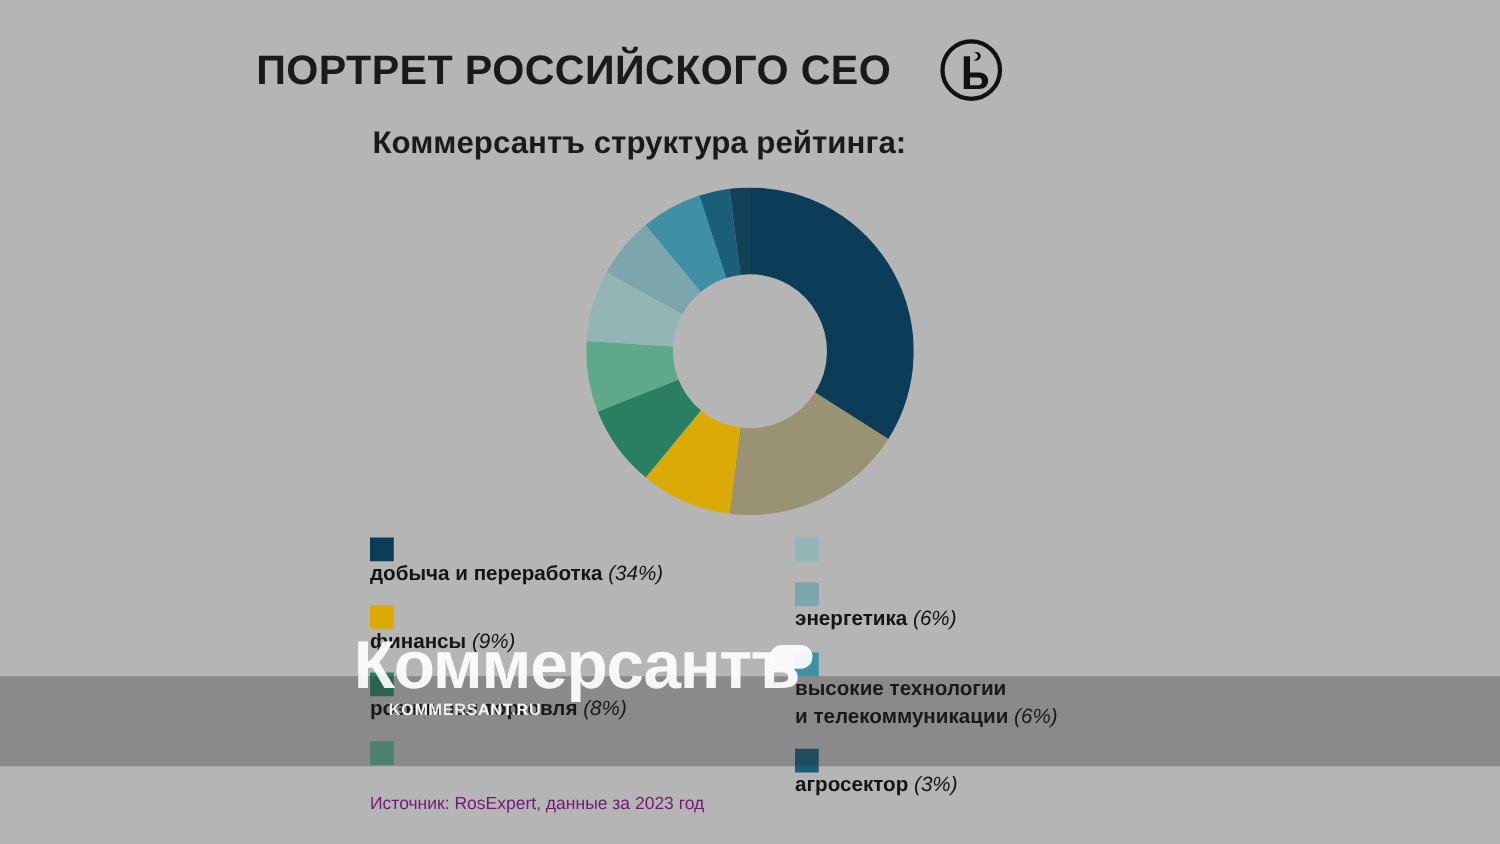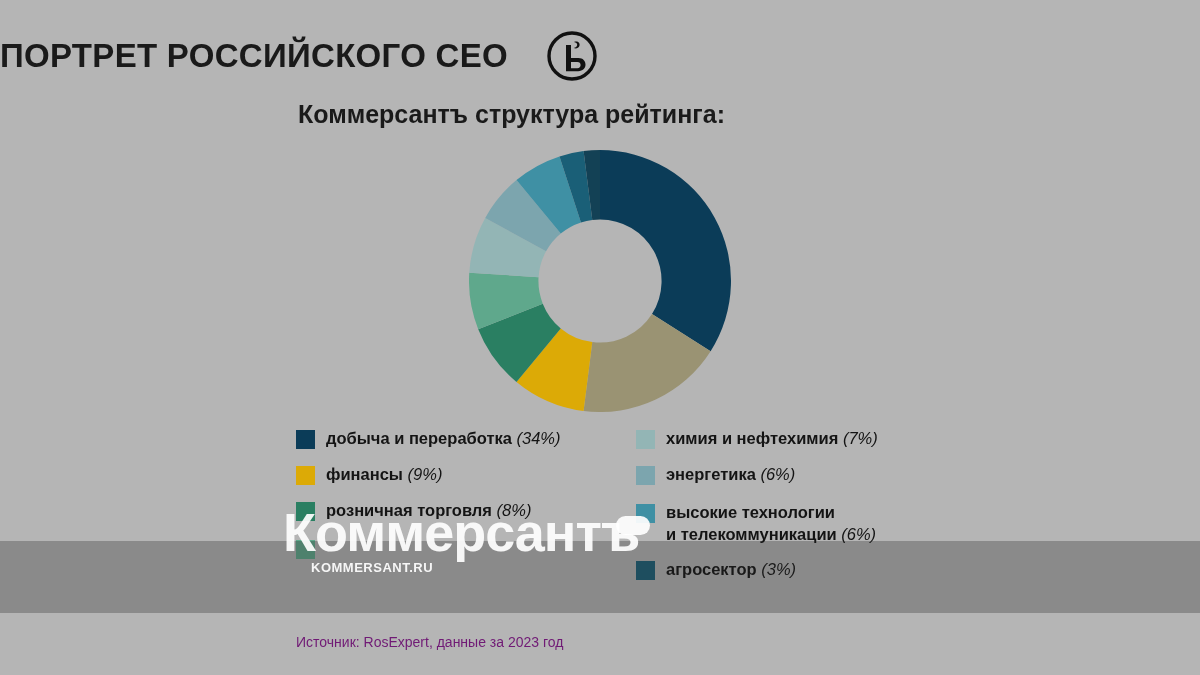--- a/index.html
+++ b/index.html
@@ -7,21 +7,21 @@
   body {
     background:#b5b5b5;
     font-family:"Liberation Sans", sans-serif;
     position:relative;
     overflow:hidden;
   }
 
   
   #header {
     position:absolute; left:0; top:30px; width:1008px;
-    display:flex; align-items:center; justify-content:flex-start; gap:38px;
+    display:flex; align-items:center; justify-content:center; gap:38px;
   }
   #title {
     font-size:33px; font-weight:bold; color:#1a1a1a;
     letter-spacing:.3px; white-space:nowrap;
   }
   #logo { width:52px; height:52px; flex:0 0 auto; }
 
   #subtitle {
     position:absolute; left:298px; top:100px;
     font-size:25px; font-weight:bold; color:#1a1a1a;
@@ -32,21 +32,21 @@
   #donut { display:block; }
 
   
   #legend {
     position:absolute; left:296px; top:428px; width:640px;
     display:flex; gap:40px;
   }
   .legend-col { width:330px; }
   .legend-row {
     display:flex; align-items:flex-start;
-    margin-bottom:11px; min-height:25px;
+    margin-bottom:11px; min-height:25px;flex-direction:column;
   }
   .legend-row.two-line { margin-bottom:13px;margin-top:13px; }
   .swatch {
     width:19px; height:19px; flex:0 0 auto;
     margin-right:11px; margin-top:2px;
   }
   .legend-text {
     font-size:16.5px; font-weight:bold; color:#141414;
     line-height:1.32; white-space:nowrap;
   }
@@ -134,21 +134,20 @@
         <span class="swatch" style="background: rgb(42, 127, 98);"></span>
         <span class="legend-text">розничная торговля <span class="pct">(8%)</span></span>
       </div>
       <div class="legend-row two-line">
         <span class="swatch" style="background: rgb(95, 168, 140);"></span>
       </div>
     </div>
   <div class="legend-col" id="legend-right">
       <div class="legend-row">
         <span class="swatch" style="background: rgb(147, 181, 181);"></span>
-        <span class="legend-text">химия и нефтехимия <span class="pct">(7%)</span></span>
       </div>
       <div class="legend-row">
         <span class="swatch" style="background: rgb(124, 165, 174);"></span>
         <span class="legend-text">энергетика <span class="pct">(6%)</span></span>
       </div>
       <div class="legend-row two-line">
         <span class="swatch" style="background: rgb(63, 144, 164);"></span>
         <span class="legend-text">
           <div>высокие технологии</div>
           <div>и телекоммуникации <span class="pct">(6%)</span></div>

